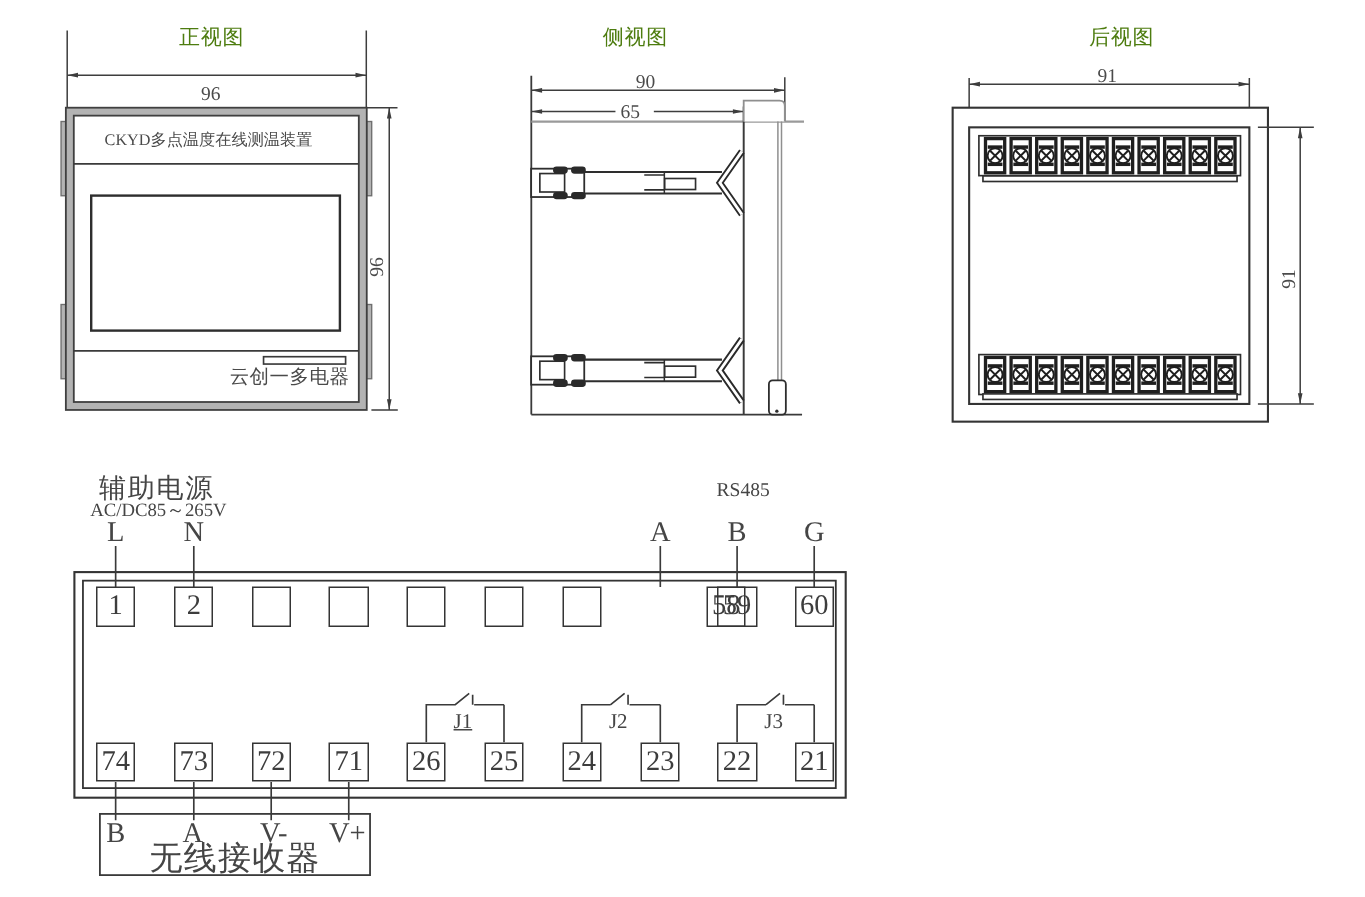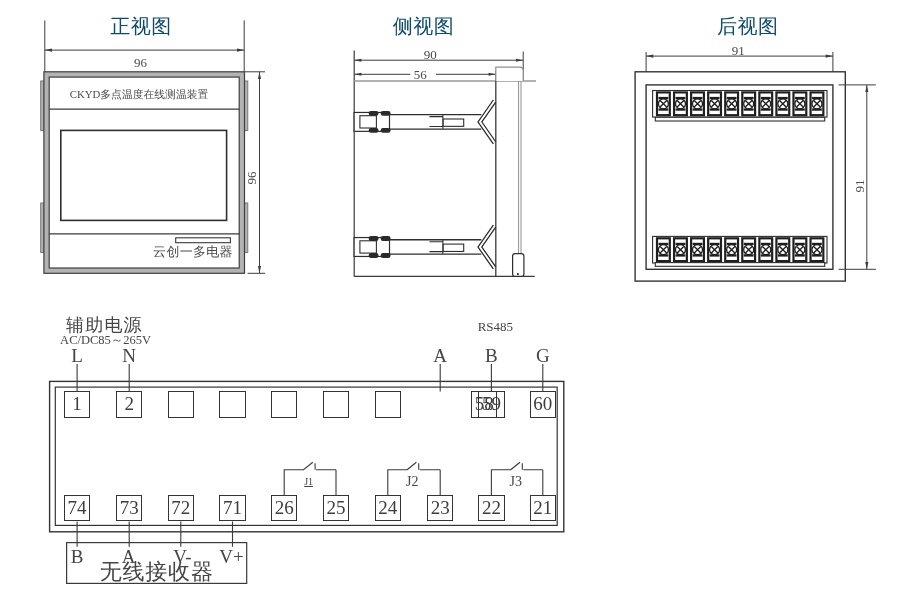--- a/index.html
+++ b/index.html
@@ -1,21 +1,21 @@
 <!DOCTYPE html>
 <html><head>
 <meta charset="utf-8">
 <style>
   html,body{margin:0;padding:0;background:#fff;}
   .canvas{position:relative;width:910px;height:598px;background:#ffffff;overflow:hidden;
           font-family:"Liberation Serif","DejaVu Serif",serif;color:#454545;}
   .art{position:absolute;left:0;top:0;}
   .lbl{position:absolute;transform:translate(-50%,-50%);white-space:nowrap;color:#454545;line-height:1;}
   .lbl-rot{position:absolute;transform:translate(-50%,-50%) rotate(-90deg);white-space:nowrap;color:#454545;line-height:1;}
-  .vtitle{font-size:20px;letter-spacing:0.5px;color:#0c4a6e;}
+  .vtitle{font-size:14px;letter-spacing:0.5px;color:#4d7c0f;}
   .dimtxt{font-size:13px;color:#4a4a4a;}
   .pin{font-size:19px;}
   .tsq{position:absolute;width:26.6px;height:26.6px;box-sizing:border-box;border:1.4px solid #343434;
        display:flex;align-items:center;justify-content:center;font-size:19px;color:#3d3d3d;background:transparent;}
 </style>
 </head>
 <body>
 
 <div class="canvas">
 
@@ -145,38 +145,38 @@
     </g>
   </svg>
 
   <div class="lbl vtitle" style="left:141px;top:26px;">正视图</div>
   <div class="lbl vtitle" style="left:423.5px;top:26px;">侧视图</div>
   <div class="lbl vtitle" style="left:747.7px;top:26px;">后视图</div>
 
   <div class="lbl dimtxt" style="left:140.5px;top:62px;">96</div>
   <div class="lbl-rot dimtxt" style="left:250.5px;top:177.6px;">96</div>
   <div class="lbl dimtxt" style="left:430.3px;top:54.2px;">90</div>
-  <div class="lbl dimtxt" style="left:420.2px;top:74.4px;">56</div>
+  <div class="lbl dimtxt" style="left:420.2px;top:74.4px;">65</div>
   <div class="lbl dimtxt" style="left:738.2px;top:49.9px;">91</div>
   <div class="lbl-rot dimtxt" style="left:859.4px;top:186.1px;">91</div>
 
   <div class="lbl" style="left:139px;top:93.5px;font-size:10.8px;color:#4a4a4a;">CKYD多点温度在线测温装置</div>
   <div class="lbl" style="left:193px;top:251.4px;font-size:13px;letter-spacing:0.3px;color:#4a4a4a;">云创一多电器</div>
 
   <div class="lbl" style="left:104.4px;top:324.7px;font-size:18px;letter-spacing:1.2px;">辅助电源</div>
   <div class="lbl" style="left:105.6px;top:340.3px;font-size:12.5px;">AC/DC85～265V</div>
   <div class="lbl pin" style="left:77.1px;top:355.4px;">L</div>
   <div class="lbl pin" style="left:129.2px;top:355.4px;">N</div>
 
   <div class="lbl" style="left:495.4px;top:325.7px;font-size:13px;">RS485</div>
   <div class="lbl pin" style="left:440.2px;top:355.4px;">A</div>
   <div class="lbl pin" style="left:491.4px;top:355.4px;">B</div>
   <div class="lbl pin" style="left:542.8px;top:355.4px;">G</div>
 
-  <div class="lbl" style="left:308.6px;top:481.7px;font-size:10px;text-decoration:underline;">J1</div>
+  <div class="lbl" style="left:308.6px;top:481.7px;font-size:14px;text-decoration:underline;">J1</div>
   <div class="lbl" style="left:412.2px;top:481.7px;font-size:14px;">J2</div>
   <div class="lbl" style="left:515.8px;top:481.7px;font-size:14px;">J3</div>
 
   <div class="lbl pin" style="left:77.1px;top:555.5px;">B</div>
   <div class="lbl pin" style="left:128.5px;top:555.5px;">A</div>
   <div class="lbl pin" style="left:182.5px;top:555.5px;">V-</div>
   <div class="lbl pin" style="left:231.5px;top:555.5px;">V+</div>
   <div class="lbl" style="left:156.7px;top:571.8px;font-size:22px;letter-spacing:0.8px;font-family:Liberation Serif, serif;">无线接收器</div>
 
   <div class="tsq" style="left:63.8px;top:391px;">1</div>

